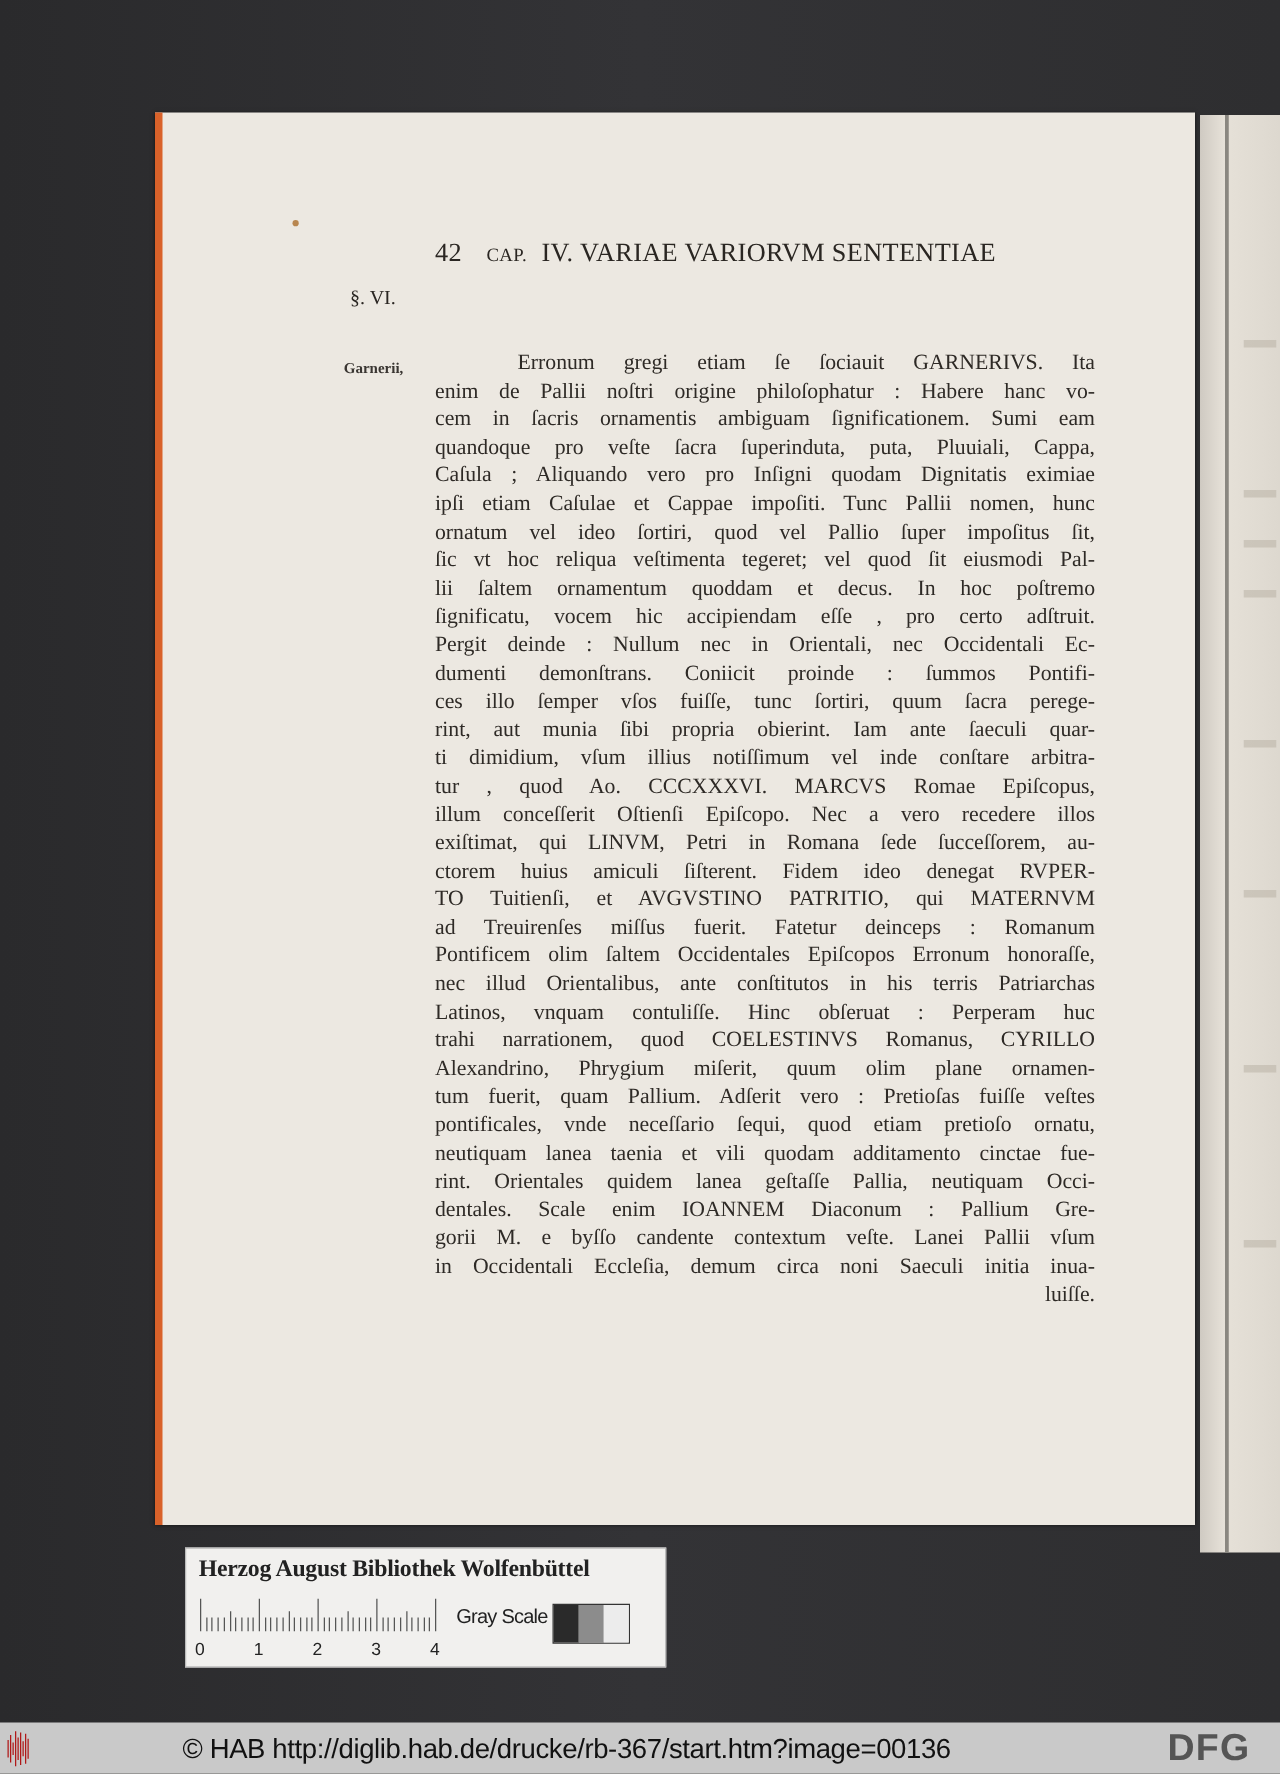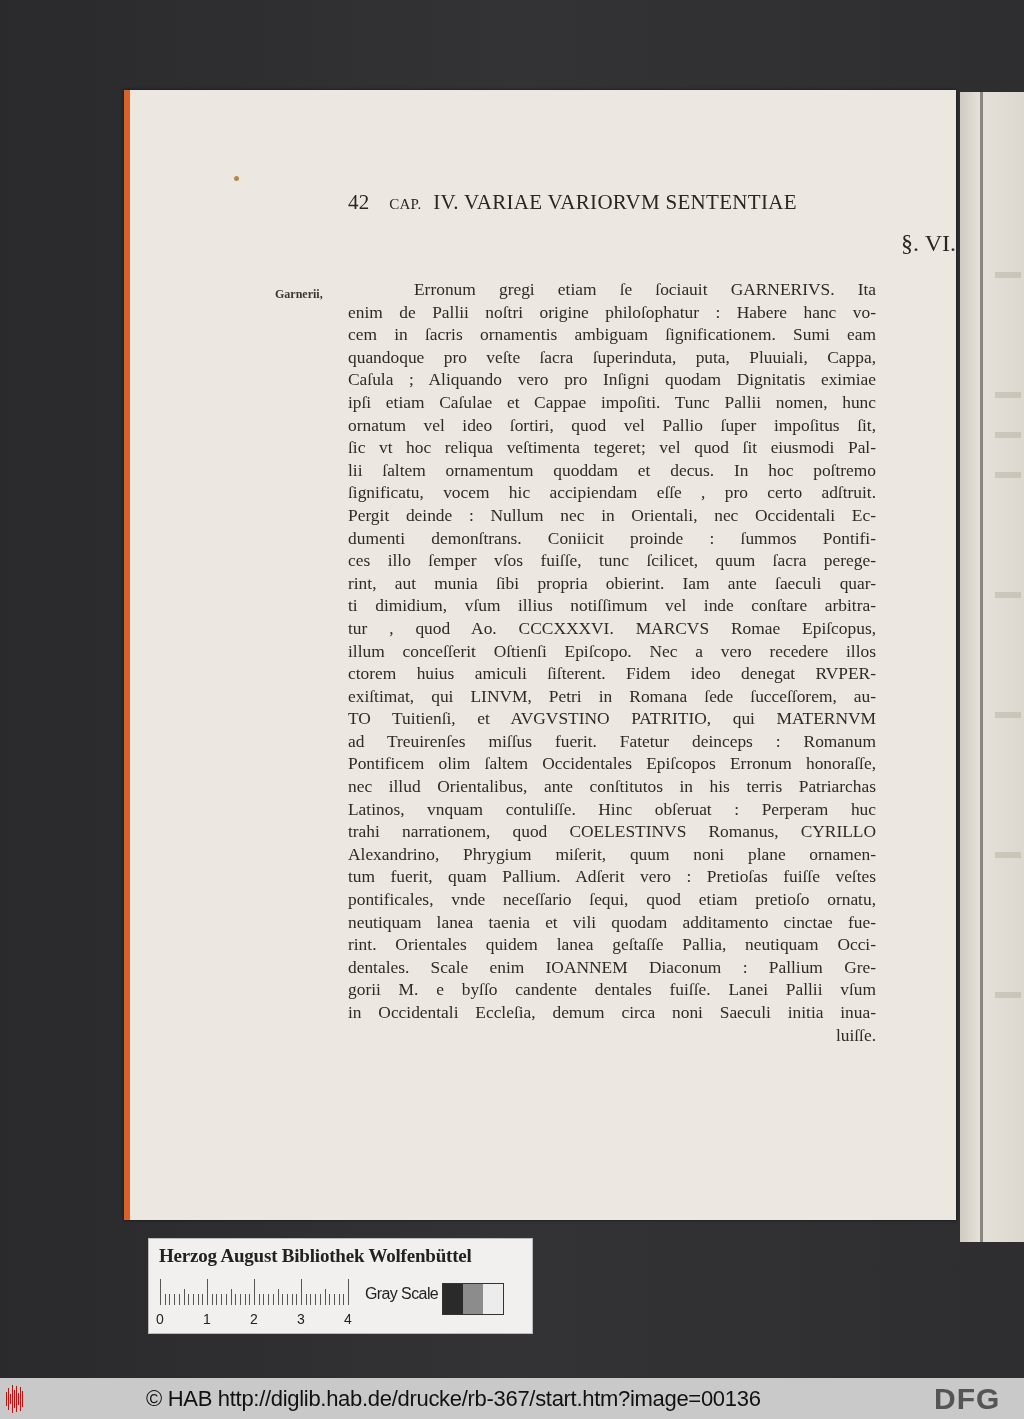--- a/index.html
+++ b/index.html
@@ -6,21 +6,21 @@
   body{width:1024px;height:1419px;background:#2b2b2d;position:relative;overflow:hidden;font-family:"Liberation Serif",serif;}
   .bg{position:absolute;left:0;top:0;width:1024px;height:1378px;background:linear-gradient(90deg,#2a2a2c 0%,#333336 50%,#2e2e30 100%);}
   .right-page{position:absolute;left:960px;top:92px;width:64px;height:1150px;background:linear-gradient(90deg,#cfcac2 0%,#e6e1d8 30%,#ddd8cf 100%);}
   .right-page .gutter{position:absolute;left:20px;top:0;width:3px;height:100%;background:#8a8780;}
   .right-page .bleed{position:absolute;left:35px;width:26px;height:6px;background:#b9b2a6;opacity:.55;}
   .page{position:absolute;left:124px;top:90px;width:826px;height:1130px;background:#ece8e1;border-left:6px solid #d9622a;box-shadow:0 0 3px rgba(0,0,0,.6);}
   .page .spot{position:absolute;left:104px;top:86px;width:5px;height:5px;border-radius:50%;background:#b8864f;}
   .running-head{position:absolute;left:218px;top:100px;width:530px;font-size:21px;color:#2a2622;letter-spacing:.3px;white-space:nowrap;}
   .running-head .pg{margin-right:14px;}
   .running-head .cap{font-size:15px;margin-right:6px;}
-  .section{position:absolute;left:0;top:140px;width:826px;text-align:right;padding-left:150px;box-sizing:border-box;font-size:24px;color:#2a2622;}
+  .section{position:absolute;left:0;top:140px;width:826px;text-align:left;padding-left:150px;box-sizing:border-box;font-size:16px;color:#2a2622;}
   .marg{position:absolute;left:145px;top:197px;font-size:12px;color:#3a3632;font-weight:bold;}
   .body{position:absolute;left:218px;top:188px;width:528px;font-size:17.4px;line-height:22.6px;color:#2e2a26;}
   .line{display:block;white-space:nowrap;text-align:justify;text-align-last:justify;height:22.6px;}
   .line.first{text-indent:66px;}
   .line.last{text-align-last:right;}
   .label{position:absolute;left:148px;top:1238px;width:385px;height:96px;background:#f1f0ee;border:1px solid #bbb;box-sizing:border-box;}
   .label .title{position:absolute;left:10px;top:6px;font-family:"Liberation Serif",serif;font-weight:bold;font-size:19px;color:#222;white-space:nowrap;letter-spacing:-.2px;}
   .ruler{position:absolute;left:11px;top:42px;width:192px;height:34px;}
   .tick{position:absolute;bottom:10px;width:1px;background:#555;}
   .num{position:absolute;bottom:-12px;font-family:"Liberation Sans",sans-serif;font-size:14px;color:#222;transform:translateX(-4px);}
@@ -69,40 +69,40 @@
       <span class="line">cem in ſacris ornamentis ambiguam ſignificationem.  Sumi eam</span>
       <span class="line">quandoque pro veſte ſacra ſuperinduta, puta, Pluuiali, Cappa,</span>
       <span class="line">Caſula ; Aliquando vero pro Inſigni quodam Dignitatis eximiae</span>
       <span class="line">ipſi etiam Caſulae et Cappae impoſiti.  Tunc Pallii nomen, hunc</span>
       <span class="line">ornatum vel ideo ſortiri, quod vel Pallio ſuper impoſitus ſit,</span>
       <span class="line">ſic vt hoc reliqua veſtimenta tegeret; vel quod ſit eiusmodi Pal-</span>
       <span class="line">lii ſaltem ornamentum quoddam et decus.  In hoc poſtremo</span>
       <span class="line">ſignificatu, vocem hic accipiendam eſſe , pro certo adſtruit.</span>
       <span class="line">Pergit deinde : Nullum nec in Orientali, nec Occidentali Ec-</span>
       <span class="line">dumenti demonſtrans.  Coniicit proinde : ſummos Pontifi-</span>
-      <span class="line">ces illo ſemper vſos fuiſſe, tunc ſcilicet, quum ſacra perege-</span>
+      <span class="line">ces illo ſemper vſos fuiſſe, tunc ſortiri, quum ſacra perege-</span>
       <span class="line">rint, aut munia ſibi propria obierint.  Iam ante ſaeculi quar-</span>
       <span class="line">ti dimidium, vſum illius notiſſimum vel inde conſtare arbitra-</span>
       <span class="line">tur , quod Ao. CCCXXXVI. MARCVS Romae Epiſcopus,</span>
       <span class="line">illum conceſſerit Oſtienſi Epiſcopo.  Nec a vero recedere illos</span>
+      <span class="line">exiſtimat, qui LINVM, Petri in Romana ſede ſucceſſorem, au-</span>
       <span class="line">ctorem huius amiculi ſiſterent.  Fidem ideo denegat RVPER-</span>
-      <span class="line">exiſtimat, qui LINVM, Petri in Romana ſede ſucceſſorem, au-</span>
       <span class="line">TO Tuitienſi, et AVGVSTINO PATRITIO, qui MATERNVM</span>
       <span class="line">ad Treuirenſes miſſus fuerit.  Fatetur deinceps : Romanum</span>
       <span class="line">Pontificem olim ſaltem Occidentales Epiſcopos Erronum honoraſſe,</span>
       <span class="line">nec illud Orientalibus, ante conſtitutos in his terris Patriarchas</span>
       <span class="line">Latinos, vnquam contuliſſe.  Hinc obſeruat : Perperam huc</span>
       <span class="line">trahi narrationem, quod COELESTINVS Romanus, CYRILLO</span>
-      <span class="line">Alexandrino, Phrygium miſerit, quum noni plane ornamen-</span>
+      <span class="line">Alexandrino, Phrygium miſerit, quum olim plane ornamen-</span>
       <span class="line">tum fuerit, quam Pallium.  Adſerit vero : Pretioſas fuiſſe veſtes</span>
       <span class="line">pontificales, vnde neceſſario ſequi, quod etiam pretioſo ornatu,</span>
       <span class="line">neutiquam lanea taenia et vili quodam additamento cinctae fue-</span>
       <span class="line">rint.  Orientales quidem lanea geſtaſſe Pallia, neutiquam Occi-</span>
       <span class="line">dentales.  Scale enim IOANNEM Diaconum : Pallium Gre-</span>
-      <span class="line">gorii M. e byſſo candente dentales fuiſſe.  Lanei Pallii vſum</span>
+      <span class="line">gorii M. e byſſo candente contextum veſte.  Lanei Pallii vſum</span>
       <span class="line">in Occidentali Eccleſia, demum circa noni Saeculi initia inua-</span>
       <span class="line last">luiſſe.</span>
     </div>
 </div>
 
 <div class="label">
   <div class="title">Herzog August Bibliothek Wolfenbüttel</div>
   <div class="ruler" id="ruler">
       <div class="tick" style="left: 0px; height: 26px;"></div>
       <div class="tick" style="left: 4.7px; height: 11px;"></div>

